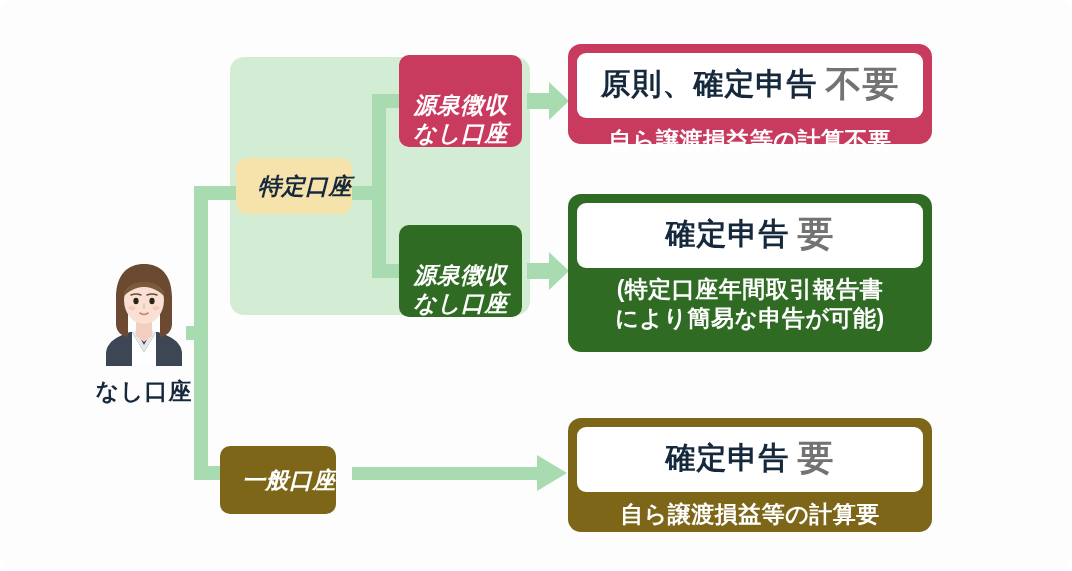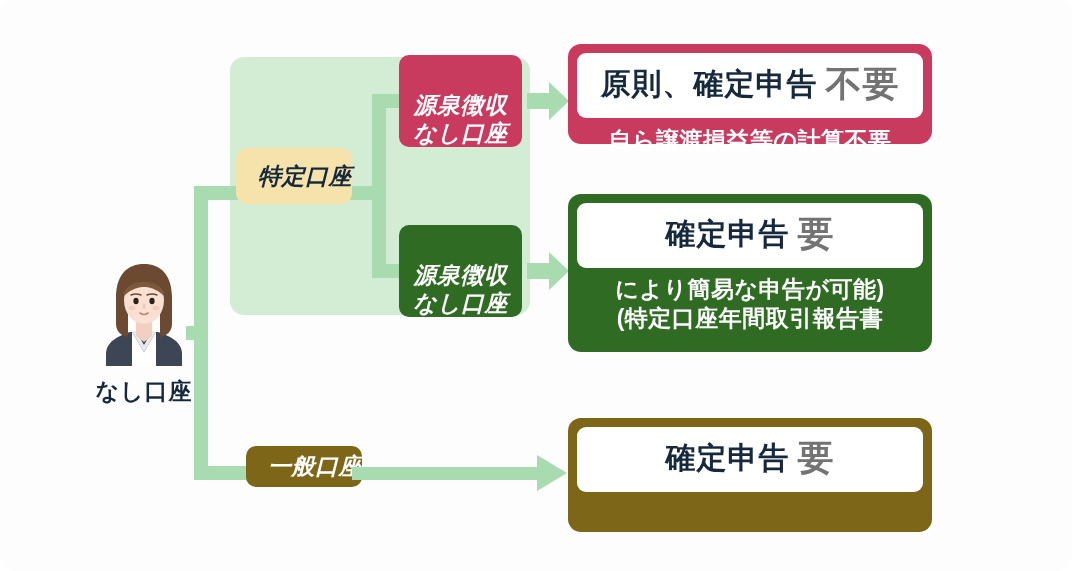--- a/index.html
+++ b/index.html
@@ -167,23 +167,23 @@
       <path d="M48 46 L48 50" stroke="#e8b9a6" stroke-width="1.4" stroke-linecap="round"></path>
 
       <path d="M44 55 Q48 58 52 55" stroke="#cf7f74" stroke-width="1.6" fill="none" stroke-linecap="round"></path>
 
       <ellipse cx="36" cy="50" rx="3.4" ry="2.2" fill="#f6c3b6" opacity="0.75"></ellipse>
       <ellipse cx="60" cy="50" rx="3.4" ry="2.2" fill="#f6c3b6" opacity="0.75"></ellipse>
     </svg>
   </div>
   <div class="avatar-caption" style="left:76px; top:376px; width:136px;">なし口座</div>
 
-  <div class="pill pill-tokutei" style="left:236px; top:148px; width:116px; height:56px;">特定口座</div>
-
-  <div class="pill pill-olive" style="left:246px; top:446px; width:116px; height:41px;">一般口座</div>
+  <div class="pill pill-tokutei" style="left:236px; top:158px; width:116px; height:56px;">特定口座</div>
+
+  <div class="pill pill-olive" style="left:220px; top:446px; width:116px; height:68px;">一般口座</div>
 
   <div class="pill pill-crimson" style="left:399px; top:55px; width:123px; height:92px; flex-direction:column;">
     <span>源泉徴収</span>
     <span>なし口座</span>
   </div>
 
   <div class="pill pill-green" style="left:399px; top:225px; width:123px; height:92px; flex-direction:column;">
     <span>源泉徴収</span>
     <span>なし口座</span>
   </div>
@@ -210,25 +210,26 @@
     </div>
     <div class="card-sub">自ら譲渡損益等の計算不要</div>
   </div>
 
   <div class="card card-green" style="left:568px; top:194px; width:364px; height:158px;">
     <div class="card-head">
       <span>確定申告</span>
       <span class="accent-red">要</span>
     </div>
     <div class="card-sub tight">
+      <div>(特定口座年間取引報告書</div>
       <div>により簡易な申告が可能)</div>
-      <div>(特定口座年間取引報告書</div>
     </div>
   </div>
 
   <div class="card card-olive" style="left:568px; top:418px; width:364px; height:114px;">
     <div class="card-head">
       <span>確定申告</span>
       <span class="accent-red">要</span>
     </div>
+    <div class="card-sub">自ら譲渡損益等の計算要</div>
   </div>
 
 </div>
 
 </body></html>

